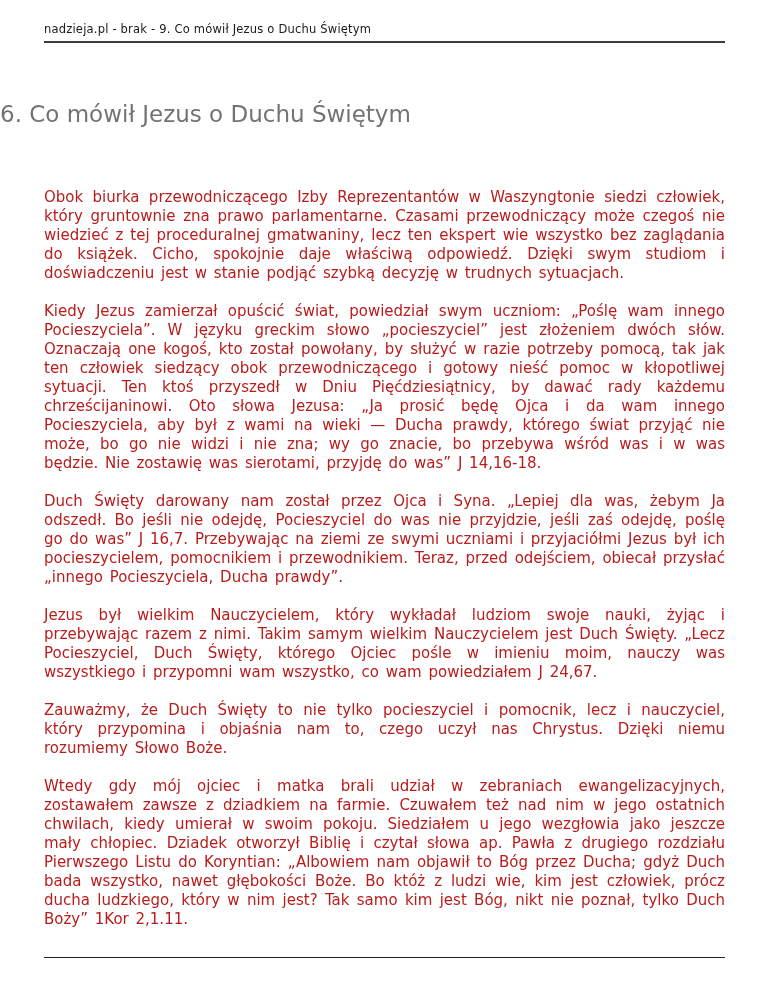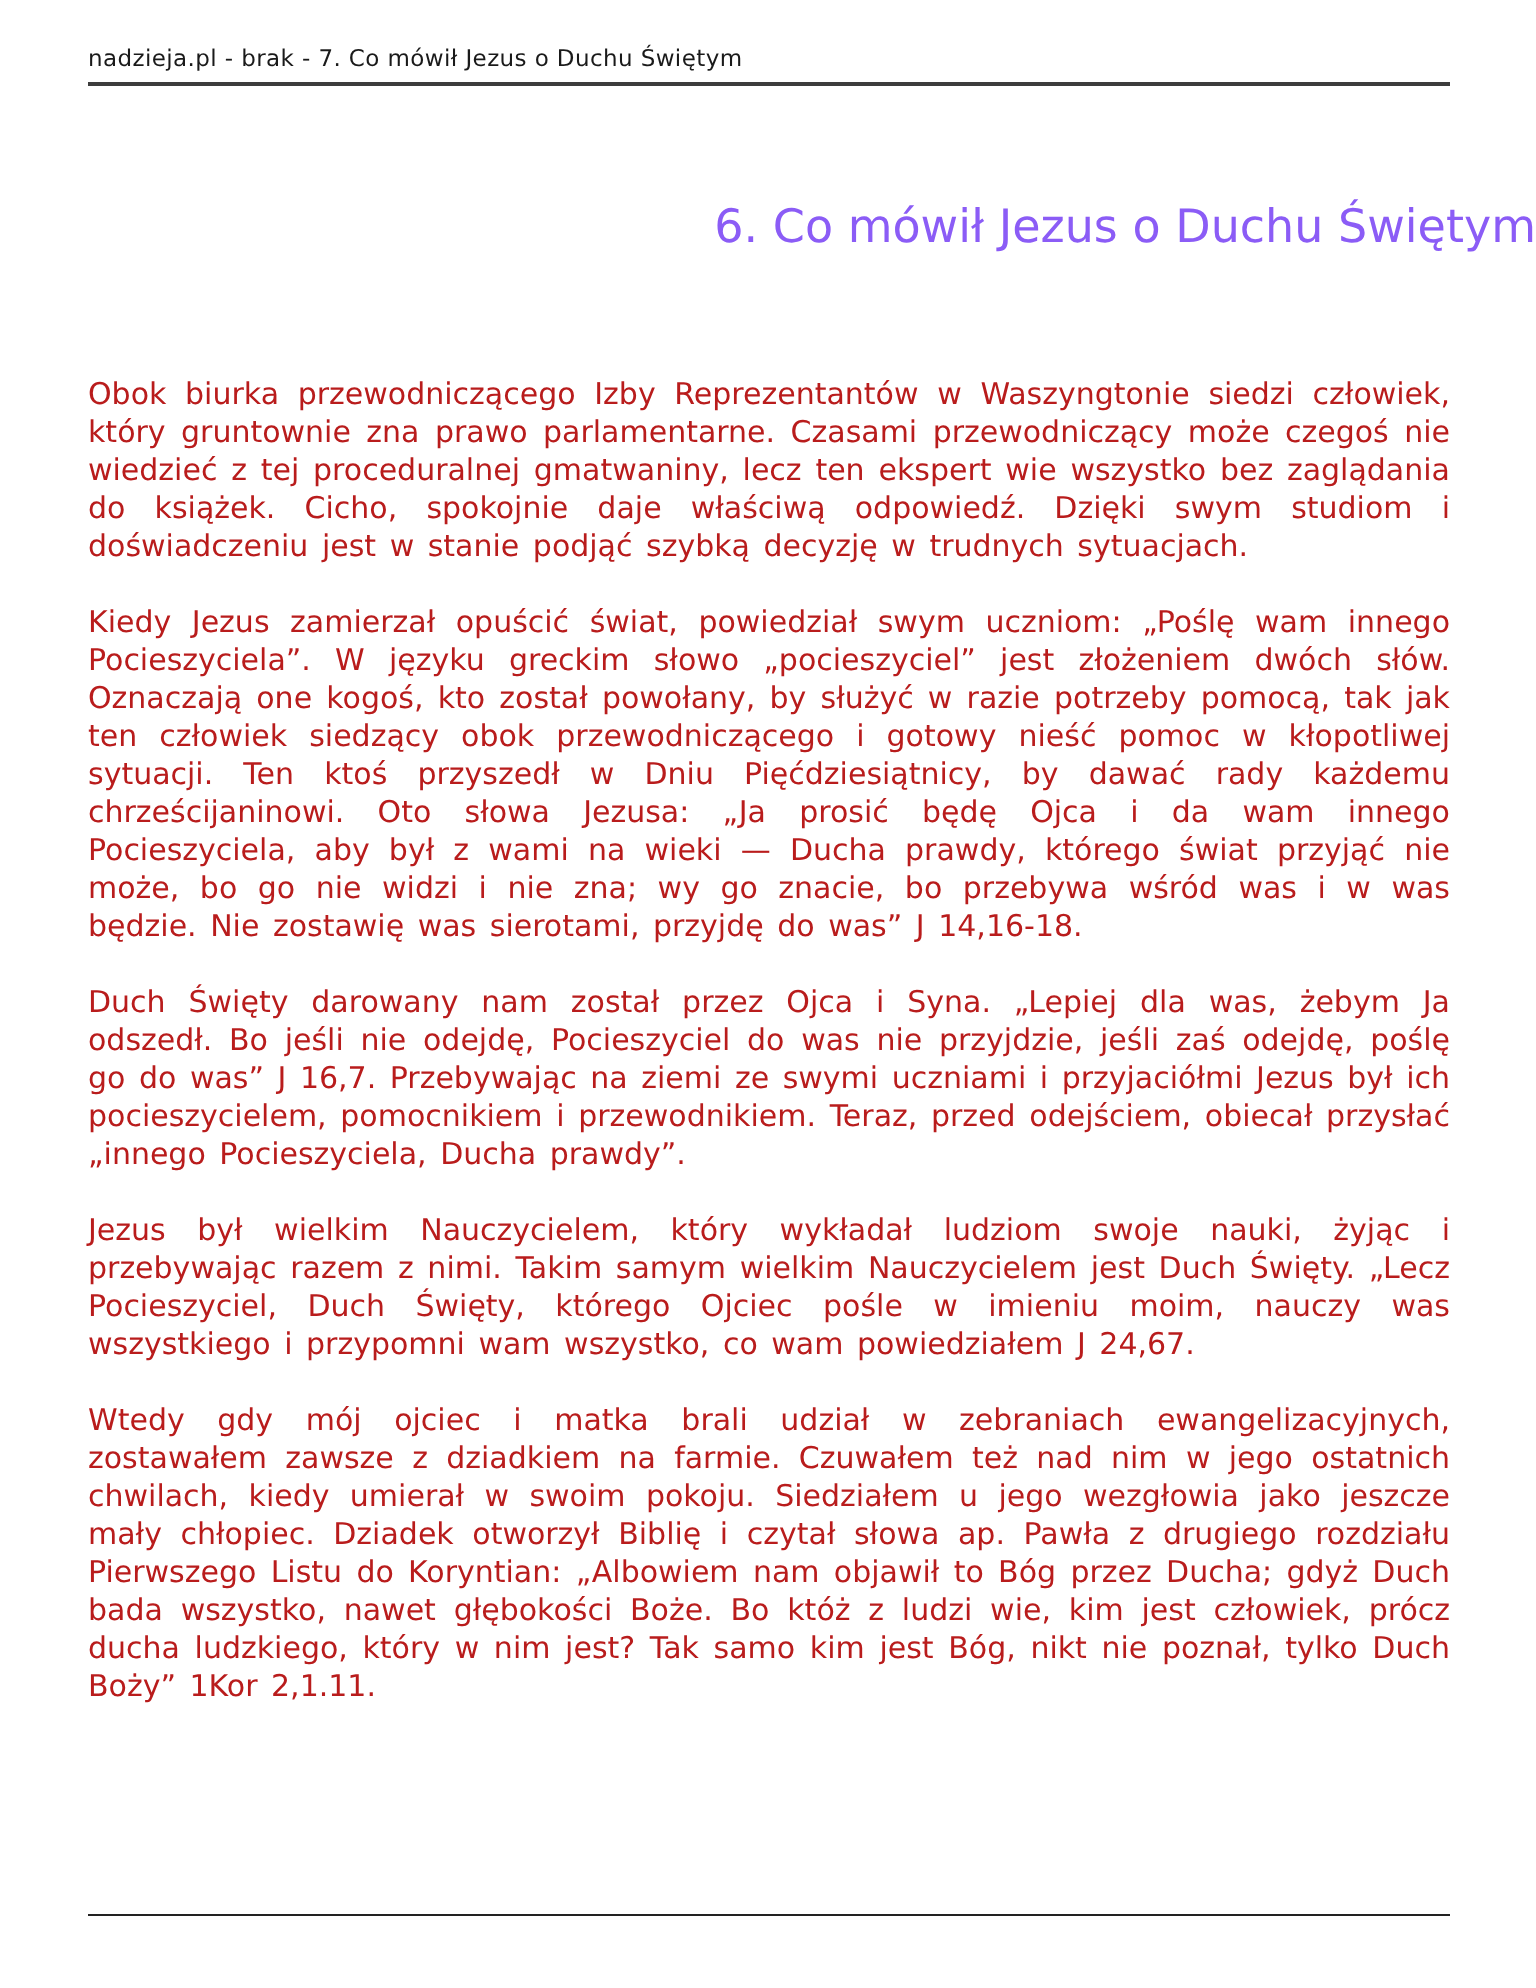--- a/index.html
+++ b/index.html
@@ -32,24 +32,24 @@
     top: 41px;
     border-top: 2px solid #3d3d3d;
     height: 0;
   }
   .doc-title {
     position: absolute;
     top: 101px;
     left: 0;
     width: 100%;
     margin: 0;
-    text-align: right;
+    text-align: left;
     font-size: 23px;
     font-weight: normal;
-    color: #8b5cf6;
+    color: #737373;
   }
   .doc-body {
     position: absolute;
     top: 188px;
     left: 44px;
     width: 681px;
   }
   .doc-body p {
     margin: 0 0 19px 0;
     font-size: 15px;
@@ -74,29 +74,30 @@
     color: #1a1a1a;
     text-align: right;
     margin-top: 40px;
   }
 </style>
 </head>
 <body>
 
 <div class="page">
 
-  <div class="header-text">nadzieja.pl - brak - 7. Co mówił Jezus o Duchu Świętym</div>
+  <div class="header-text">nadzieja.pl - brak - 9. Co mówił Jezus o Duchu Świętym</div>
   <div class="header-rule"></div>
 
   <h1 class="doc-title">6. Co mówił Jezus o Duchu Świętym</h1>
 
   <div class="doc-body">
     <p>Obok biurka przewodniczącego Izby Reprezentantów w Waszyngtonie siedzi człowiek, który gruntownie zna prawo parlamentarne. Czasami przewodniczący może czegoś nie wiedzieć z tej proceduralnej gmatwaniny, lecz ten ekspert wie wszystko bez zaglądania do książek. Cicho, spokojnie daje właściwą odpowiedź. Dzięki swym studiom i doświadczeniu jest w stanie podjąć szybką decyzję w trudnych sytuacjach.</p>
     <p>Kiedy Jezus zamierzał opuścić świat, powiedział swym uczniom: „Poślę wam innego Pocieszyciela”. W języku greckim słowo „pocieszyciel” jest złożeniem dwóch słów. Oznaczają one kogoś, kto został powołany, by służyć w razie potrzeby pomocą, tak jak ten człowiek siedzący obok przewodniczącego i gotowy nieść pomoc w kłopotliwej sytuacji. Ten ktoś przyszedł w Dniu Pięćdziesiątnicy, by dawać rady każdemu chrześcijaninowi. Oto słowa Jezusa: „Ja prosić będę Ojca i da wam innego Pocieszyciela, aby był z wami na wieki — Ducha prawdy, którego świat przyjąć nie może, bo go nie widzi i nie zna; wy go znacie, bo przebywa wśród was i w was będzie. Nie zostawię was sierotami, przyjdę do was” J 14,16-18.</p>
     <p>Duch Święty darowany nam został przez Ojca i Syna. „Lepiej dla was, żebym Ja odszedł. Bo jeśli nie odejdę, Pocieszyciel do was nie przyjdzie, jeśli zaś odejdę, poślę go do was” J 16,7. Przebywając na ziemi ze swymi uczniami i przyjaciółmi Jezus był ich pocieszycielem, pomocnikiem i przewodnikiem. Teraz, przed odejściem, obiecał przysłać „innego Pocieszyciela, Ducha prawdy”.</p>
     <p>Jezus był wielkim Nauczycielem, który wykładał ludziom swoje nauki, żyjąc i przebywając razem z nimi. Takim samym wielkim Nauczycielem jest Duch Święty. „Lecz Pocieszyciel, Duch Święty, którego Ojciec pośle w imieniu moim, nauczy was wszystkiego i przypomni wam wszystko, co wam powiedziałem J 24,67.</p>
+    <p>Zauważmy, że Duch Święty to nie tylko pocieszyciel i pomocnik, lecz i nauczyciel, który przypomina i objaśnia nam to, czego uczył nas Chrystus. Dzięki niemu rozumiemy Słowo Boże.</p>
     <p>Wtedy gdy mój ojciec i matka brali udział w zebraniach ewangelizacyjnych, zostawałem zawsze z dziadkiem na farmie. Czuwałem też nad nim w jego ostatnich chwilach, kiedy umierał w swoim pokoju. Siedziałem u jego wezgłowia jako jeszcze mały chłopiec. Dziadek otworzył Biblię i czytał słowa ap. Pawła z drugiego rozdziału Pierwszego Listu do Koryntian: „Albowiem nam objawił to Bóg przez Ducha; gdyż Duch bada wszystko, nawet głębokości Boże. Bo któż z ludzi wie, kim jest człowiek, prócz ducha ludzkiego, który w nim jest? Tak samo kim jest Bóg, nikt nie poznał, tylko Duch Boży” 1Kor 2,1.11.</p>
   </div>
 
   <div class="footer-rule"></div>
   <div class="footer-text">strona 1 / 6</div>
 
 </div>
 
 </body></html>

